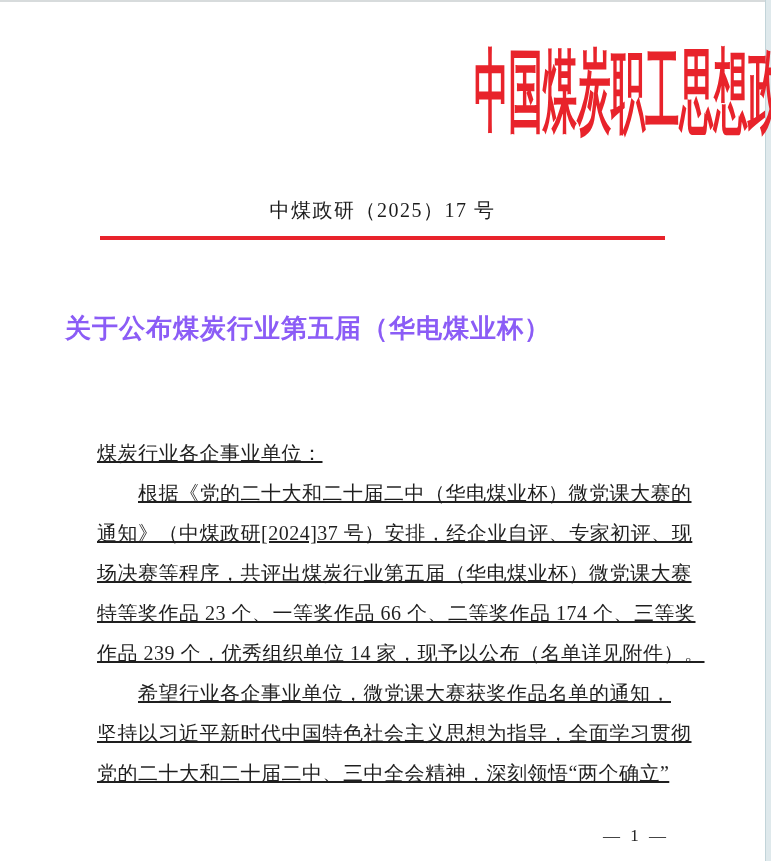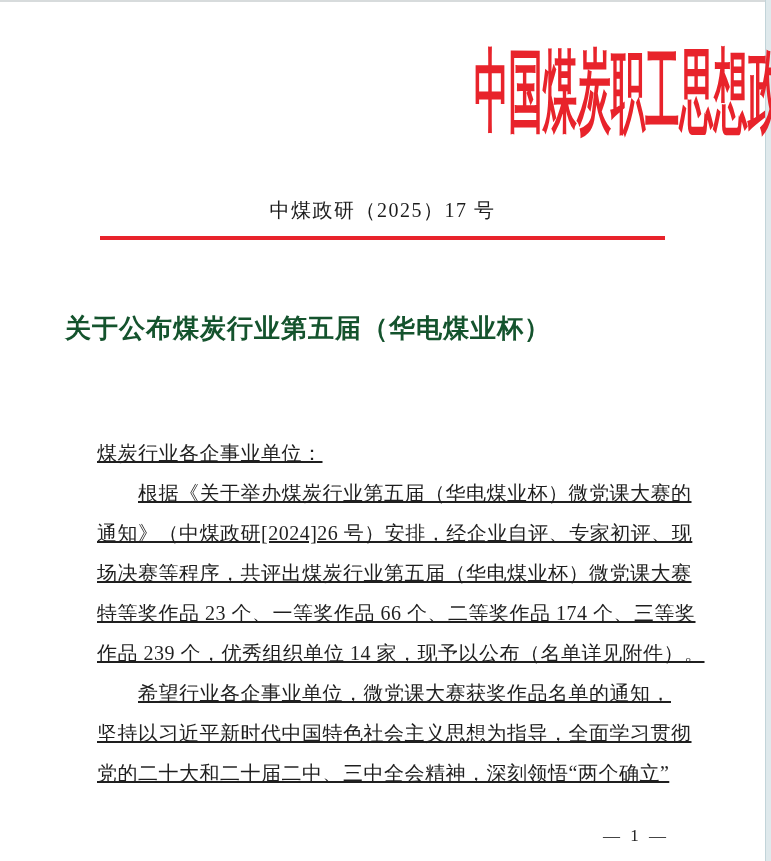--- a/index.html
+++ b/index.html
@@ -42,21 +42,21 @@
     text-align:center;
     font-size:20px;line-height:26px;color:var(--ink);
     letter-spacing:1.5px;
   }
   .red-divider{
     position:absolute;left:100px;top:236px;width:565px;height:4px;
     background:var(--red);
   }
   .doc-title{
     position:absolute;left:0;top:306px;width:616px;
-    text-align:center;font-weight:700;color:#14532d;
+    text-align:center;font-weight:700;color:#8b5cf6;
     font-size:26px;line-height:45px;
     letter-spacing:1px;
   }
   .body-block{
     position:absolute;left:97px;top:433px;width:590px;
     font-size:20px;line-height:40px;color:#1f1f1f;
     letter-spacing:0.5px;
     text-decoration:underline;
   }
   .body-block .line{
@@ -87,22 +87,22 @@
   <div class="doc-number">中煤政研（2025）17 号</div>
 
   <div class="red-divider"></div>
 
   <div class="doc-title">
     <div>关于公布煤炭行业第五届（华电煤业杯）</div>
   </div>
 
   <div class="body-block" id="body-block">
       <div class="line">煤炭行业各企事业单位：</div>
-      <div class="line indent">根据《关于举办煤炭行业第五届（华电煤业杯）微党课大赛的</div>
-      <div class="line">通知》（中煤政研[2024]26 号）安排，经企业自评、专家初评、现</div>
+      <div class="line indent">根据《党的二十大和二十届二中（华电煤业杯）微党课大赛的</div>
+      <div class="line">通知》（中煤政研[2024]37 号）安排，经企业自评、专家初评、现</div>
       <div class="line">场决赛等程序，共评出煤炭行业第五届（华电煤业杯）微党课大赛</div>
       <div class="line">特等奖作品 23 个、一等奖作品 66 个、二等奖作品 174 个、三等奖</div>
       <div class="line">作品 239 个，优秀组织单位 14 家，现予以公布（名单详见附件）。</div>
       <div class="line indent">希望行业各企事业单位，微党课大赛获奖作品名单的通知，</div>
       <div class="line">坚持以习近平新时代中国特色社会主义思想为指导，全面学习贯彻</div>
       <div class="line">党的二十大和二十届二中、三中全会精神，深刻领悟“两个确立”</div>
     </div>
 
   <div class="page-number">— 1 —</div>
 

